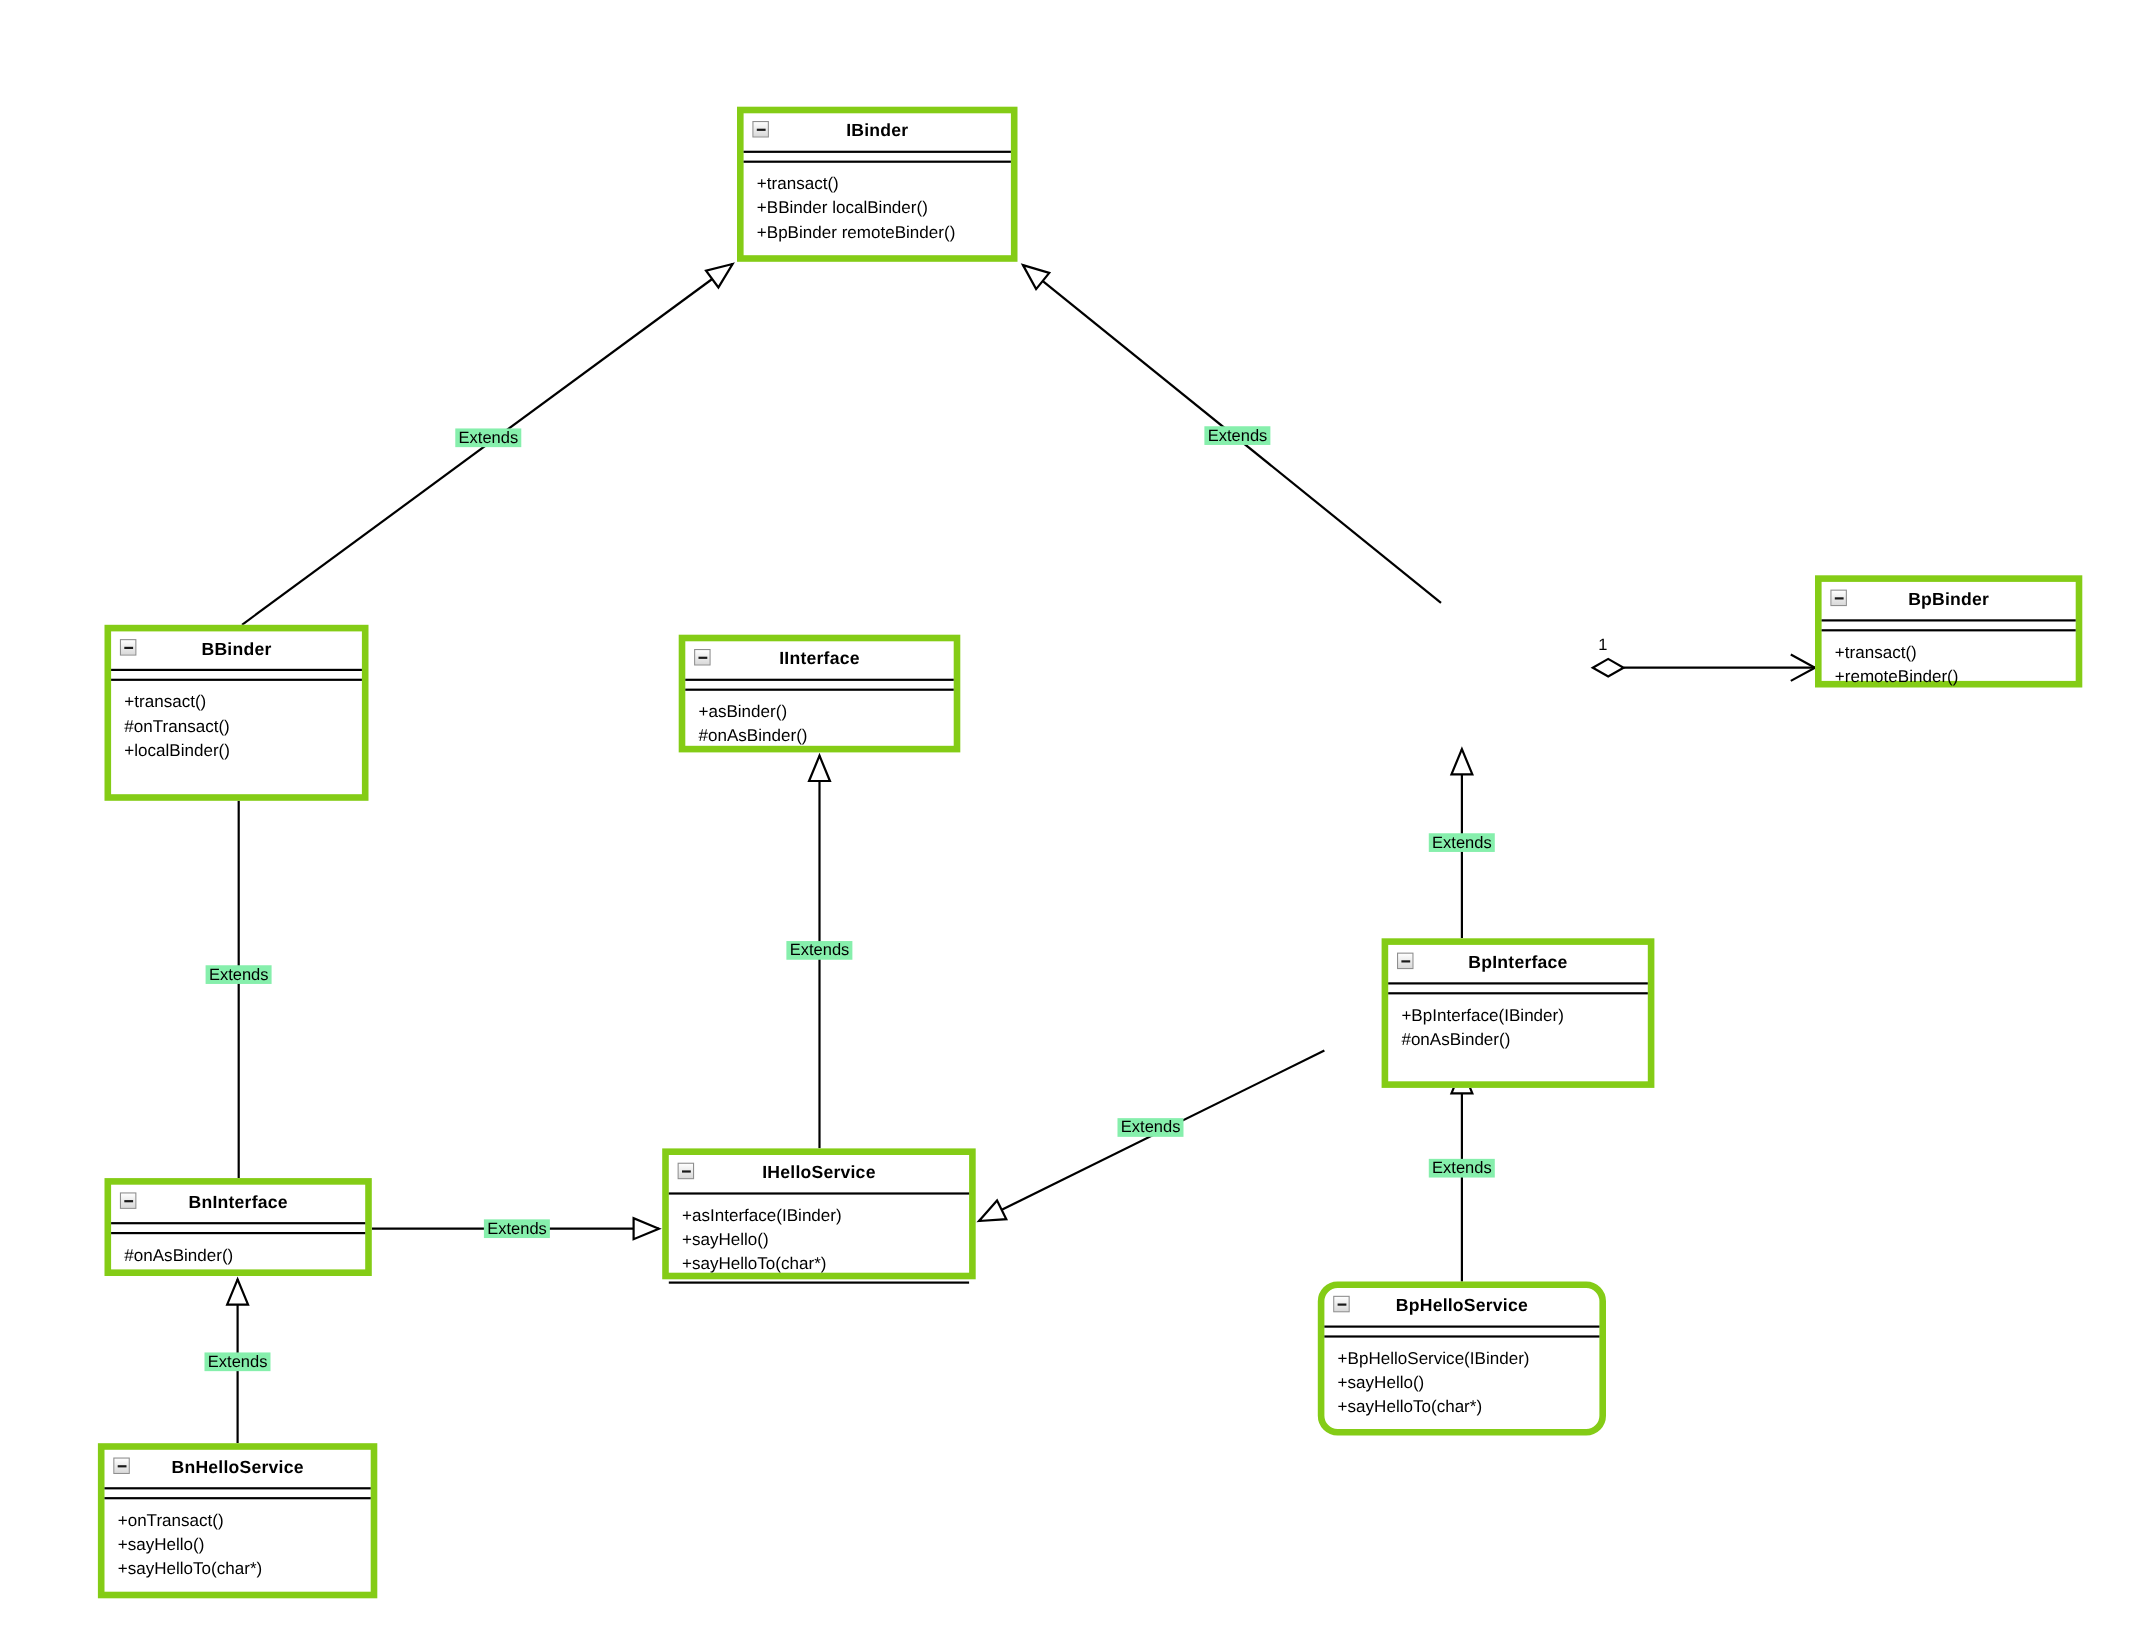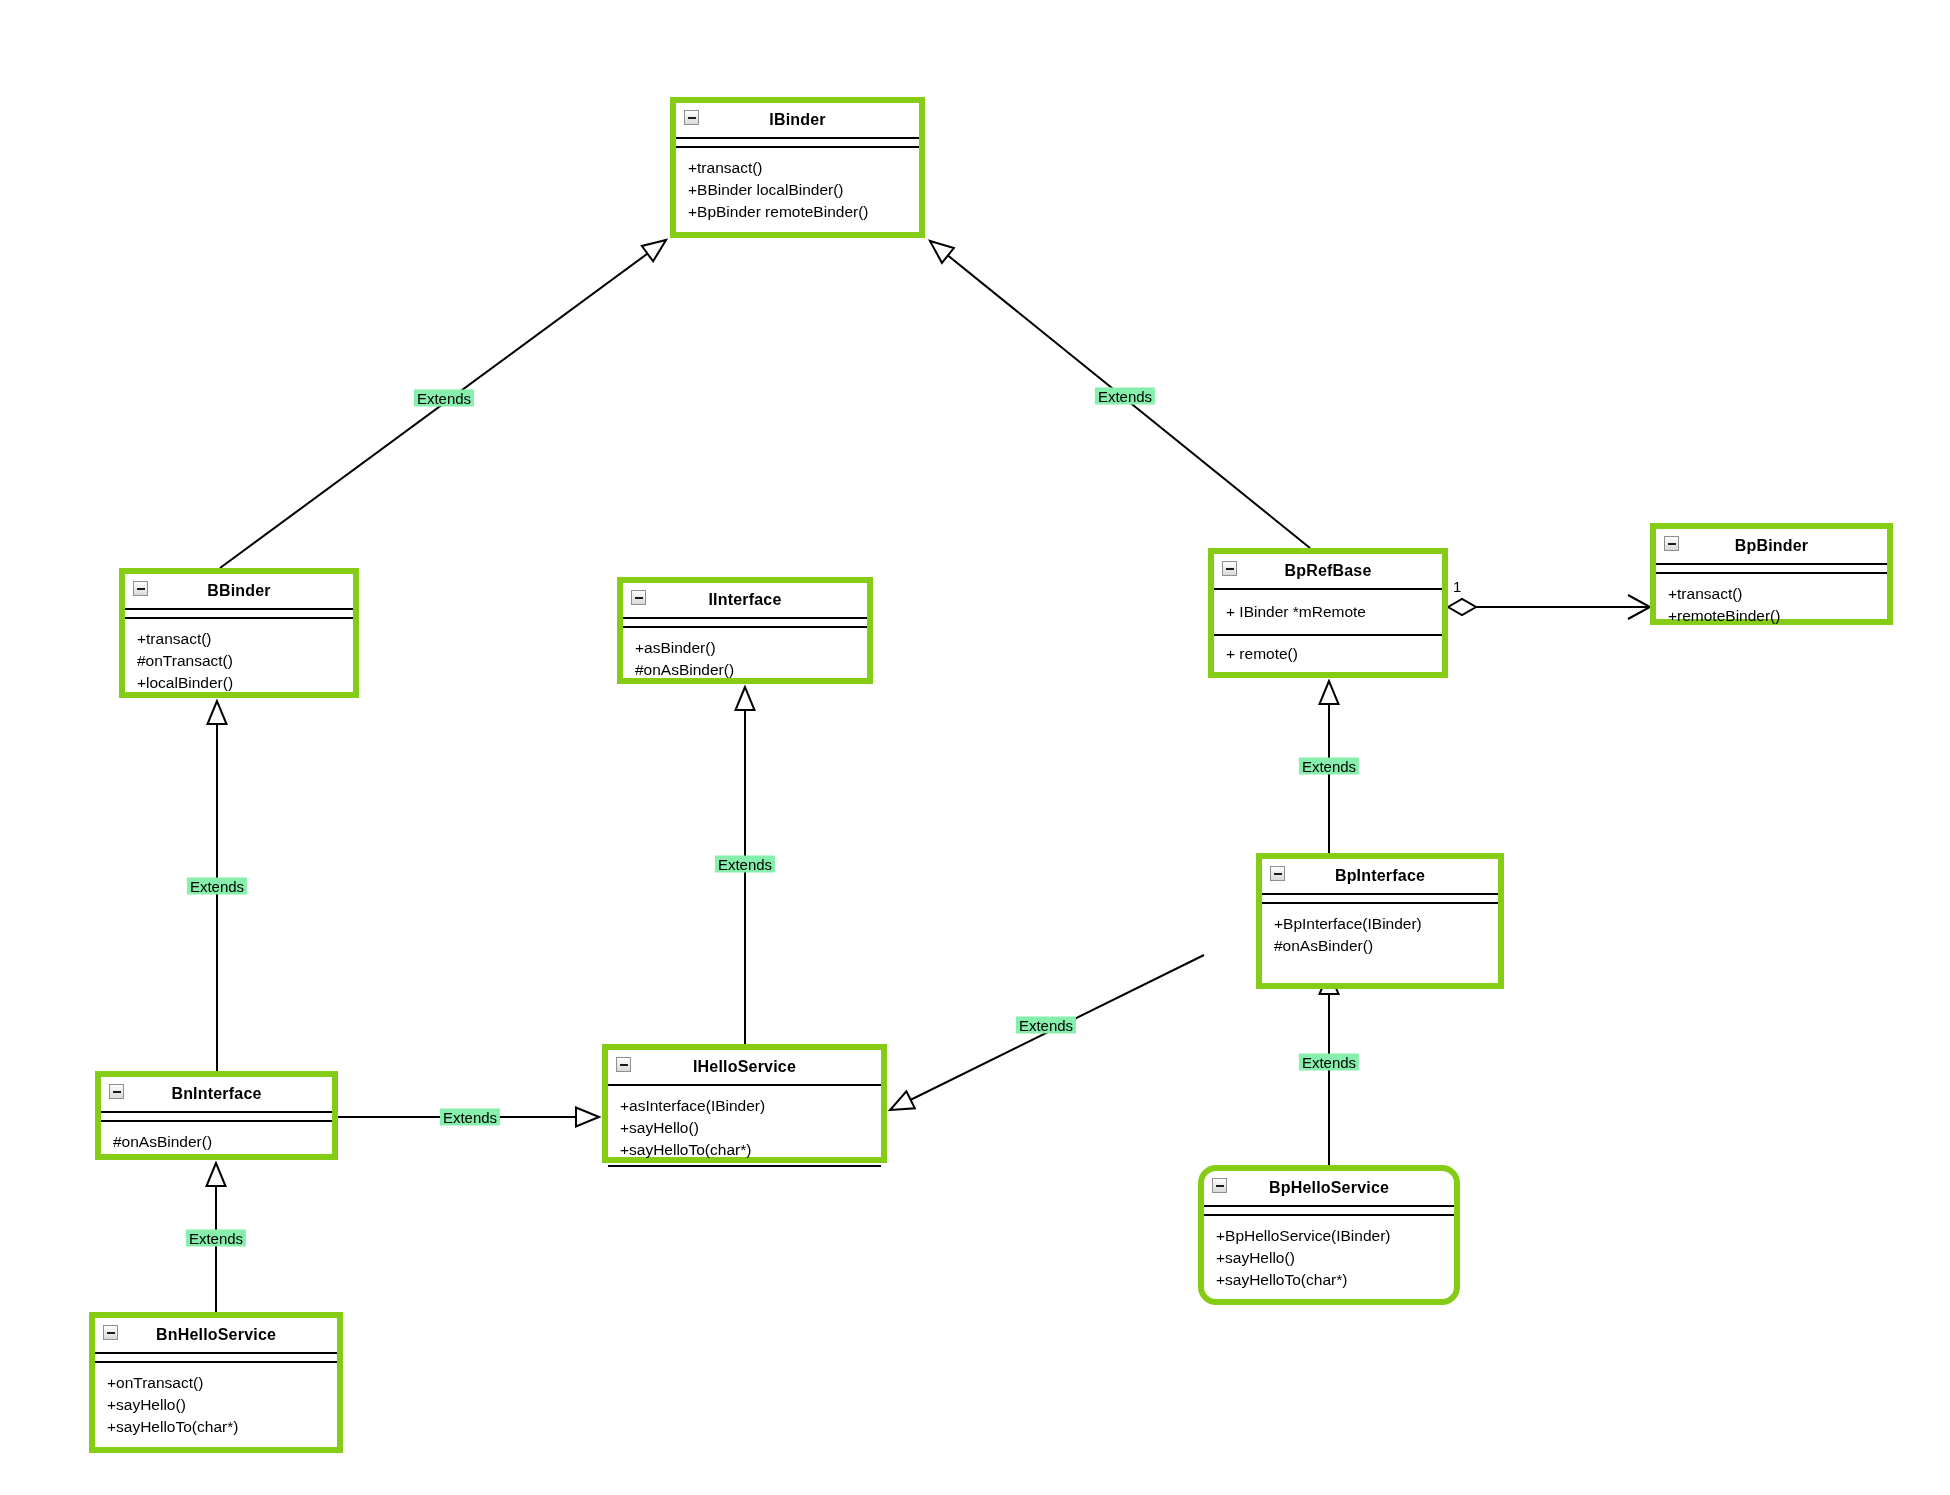--- a/index.html
+++ b/index.html
@@ -17,21 +17,21 @@
   .minus{display:block;width:8px;height:2px;background:#1a1a1a;}
   .empty{height:7px;flex:0 0 7px;border-bottom:2px solid #000;}
   .ops{flex:1 1 auto;padding:9px 8px 4px 12px;font-size:15.5px;line-height:22px;}
   .op{white-space:nowrap;}
   .attr{flex:0 0 46px;border-bottom:2px solid #000;display:flex;align-items:center;
         padding-left:12px;font-size:15.5px;box-sizing:border-box;}
   .mid{display:flex;align-items:center;padding:0 10px 0 12px;}
   .bottom-empty{flex:0 0 7px;border-top:2px solid #000;}
   
   #cls-ibinder       {left:670px; top:97px;  width:255px;height:141px;}
-  #cls-bbinder       {left:95px;  top:568px; width:240px;height:130px;margin-left:24px;}
+  #cls-bbinder       {left:95px;  top:568px; width:240px;height:160px;}
   #cls-iinterface    {left:617px; top:577px; width:256px;height:107px;}
   #cls-bprefbase     {left:1208px;top:548px; width:240px;height:130px;}
   #cls-bpbinder      {left:1650px;top:523px; width:243px;height:102px;}
   #cls-bpinterface   {left:1256px;top:853px; width:248px;height:136px;}
   #cls-bninterface   {left:95px;  top:1071px;width:243px;height:89px;}
   #cls-ihelloservice {left:602px; top:1044px;width:285px;height:119px;}
   #cls-bphelloservice{left:1198px;top:1165px;width:262px;height:140px;border-radius:18px;}
   #cls-bnhelloservice{left:89px;  top:1312px;width:254px;height:141px;}
   .elabel{position:absolute;z-index:2;transform:translate(-50%,-50%);
           background:#86efac;padding:0 3px;font-size:15px;white-space:nowrap;}
@@ -120,34 +120,20 @@
         </span>
       <span class="title">IInterface</span>
     </div>
     <div class="empty"></div>
     <div class="ops">
       <div class="op">+asBinder()</div>
       <div class="op">#onAsBinder()</div>
     </div>
   </div>
 
-  <div class="cls" id="cls-bprefbase">
-    <div class="hdr">
-      <span class="collapse">
-          <span class="minus"></span>
-        </span>
-      <span class="title">BpRefBase</span>
-    </div>
-    <div class="attr">
-      <div class="op">+ IBinder *mRemote</div>
-    </div>
-    <div class="ops mid">
-      <div class="op">+ remote()</div>
-    </div>
-  </div>
 
   <div class="cls" id="cls-bpbinder">
     <div class="hdr">
       <span class="collapse">
           <span class="minus"></span>
         </span>
       <span class="title">BpBinder</span>
     </div>
     <div class="empty"></div>
     <div class="ops">

